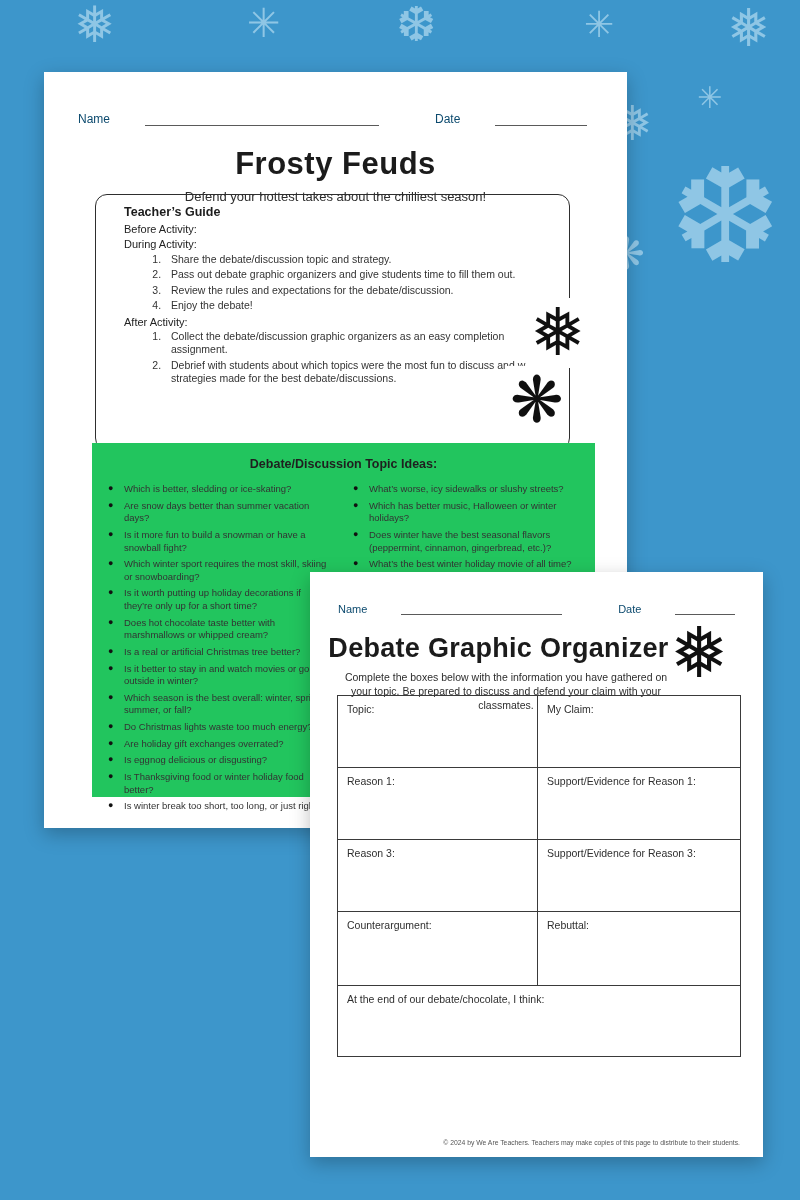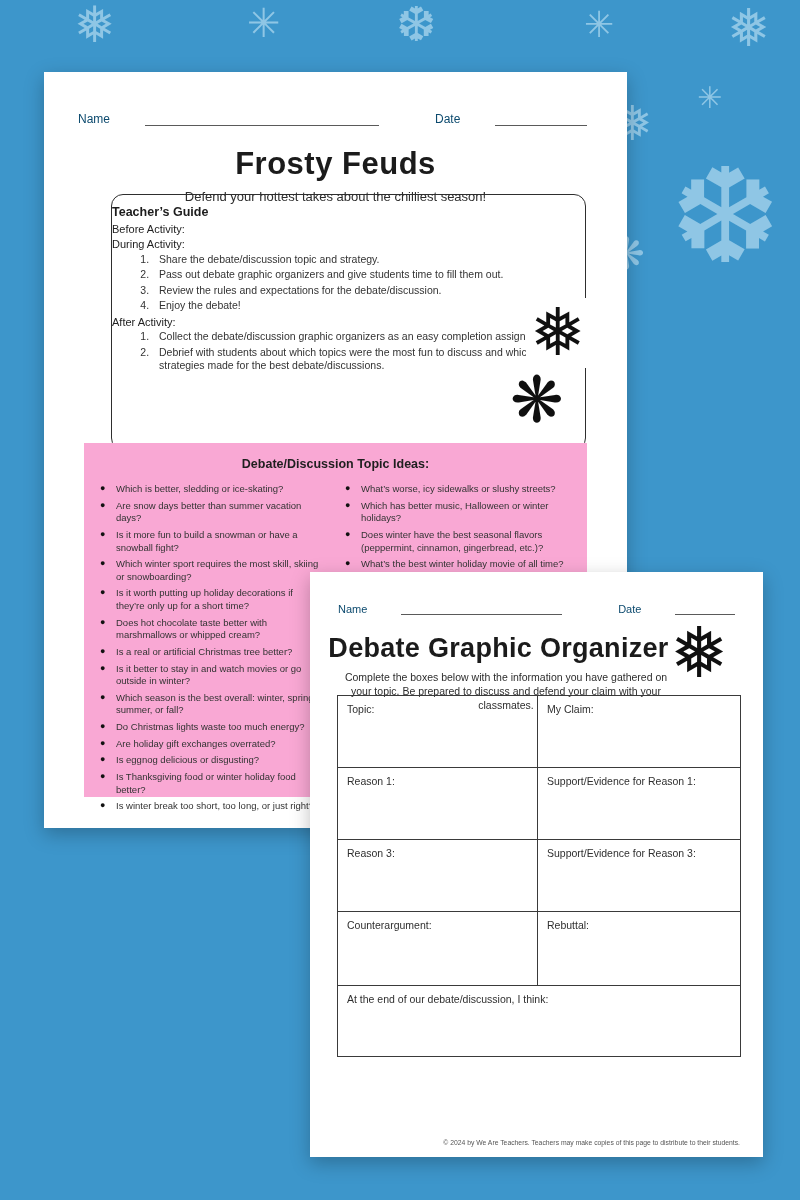--- a/index.html
+++ b/index.html
@@ -38,37 +38,36 @@
   
   .p1-title {
     margin-top:20px; text-align:center;
     font-size:31px; font-weight:bold; letter-spacing:0.5px; color:#1b1b1b;
   }
   .p1-subtitle { margin-top:7px; text-align:center; font-size:13px; color:#2d2d2d; }
   
   .tg-box {
     position:absolute; left:51px; top:122px; width:475px; height:256px;
     border:1.6px solid #2e2e2e; border-radius:12px;
-    padding:10px 16px 8px 0;
-    margin-left:16px;
+    padding:10px 16px 8px 28px;
   }
   .tg-heading { font-size:12.5px; font-weight:bold; color:#1c1c1c; margin-bottom:4px; }
   .tg-label { font-size:11px; color:#222; margin:3px 0 2px 0; }
   .tg-ol { margin:0 0 1px 0; padding-left:40px; font-size:10.5px; color:#333; }
   .tg-ol li { margin:2.5px 0; padding-left:7px; line-height:1.25; }
   
   .flake-black {
     position:absolute; color:#101010; background:#ffffff;
     font-family:"DejaVu Sans", sans-serif; line-height:1;
     padding:2px 4px; z-index:5; user-select:none;
   }
   
   .ideas {
-    position:absolute; left:40px; top:371px; width:503px; height:354px;
-    background:#f9a8d4; padding:14px 0 0 0;
+    position:absolute; left:48px; top:371px; width:503px; height:354px;
+    background:#22c55e; padding:14px 0 0 0;
   }
   .ideas-heading { text-align:center; font-size:12.5px; font-weight:bold; color:#1f1f1f; }
   .ideas-cols { display:flex; padding:12px 0 0 16px; }
   .ideas-col ul { list-style:none; font-size:9.5px; color:#333; }
   .ideas-col li { display:flex; margin-bottom:4px; line-height:1.33; }
   .ideas-col .bullet { width:7px; margin-right:9px; flex:none; font-size:9px; color:#111; }
   .col-left { width:221px; }
   .col-right { width:224px; margin-left:24px; }
   
   .p2-title {
@@ -263,19 +262,19 @@
         </tr>
         <tr>
           <td>Reason 3:</td>
           <td>Support/Evidence for Reason 3:</td>
         </tr>
         <tr class="row-counter">
           <td>Counterargument:</td>
           <td>Rebuttal:</td>
         </tr>
         <tr class="row-final">
-          <td colspan="2">At the end of our debate/discussion, I think:</td>
+          <td colspan="2">At the end of our debate/chocolate, I think:</td>
         </tr>
       </tbody>
   </table>
 
   <div class="copyright">© 2024 by We Are Teachers. Teachers may make copies of this page to distribute to their students.</div>
 </div>
 
 </body></html>

